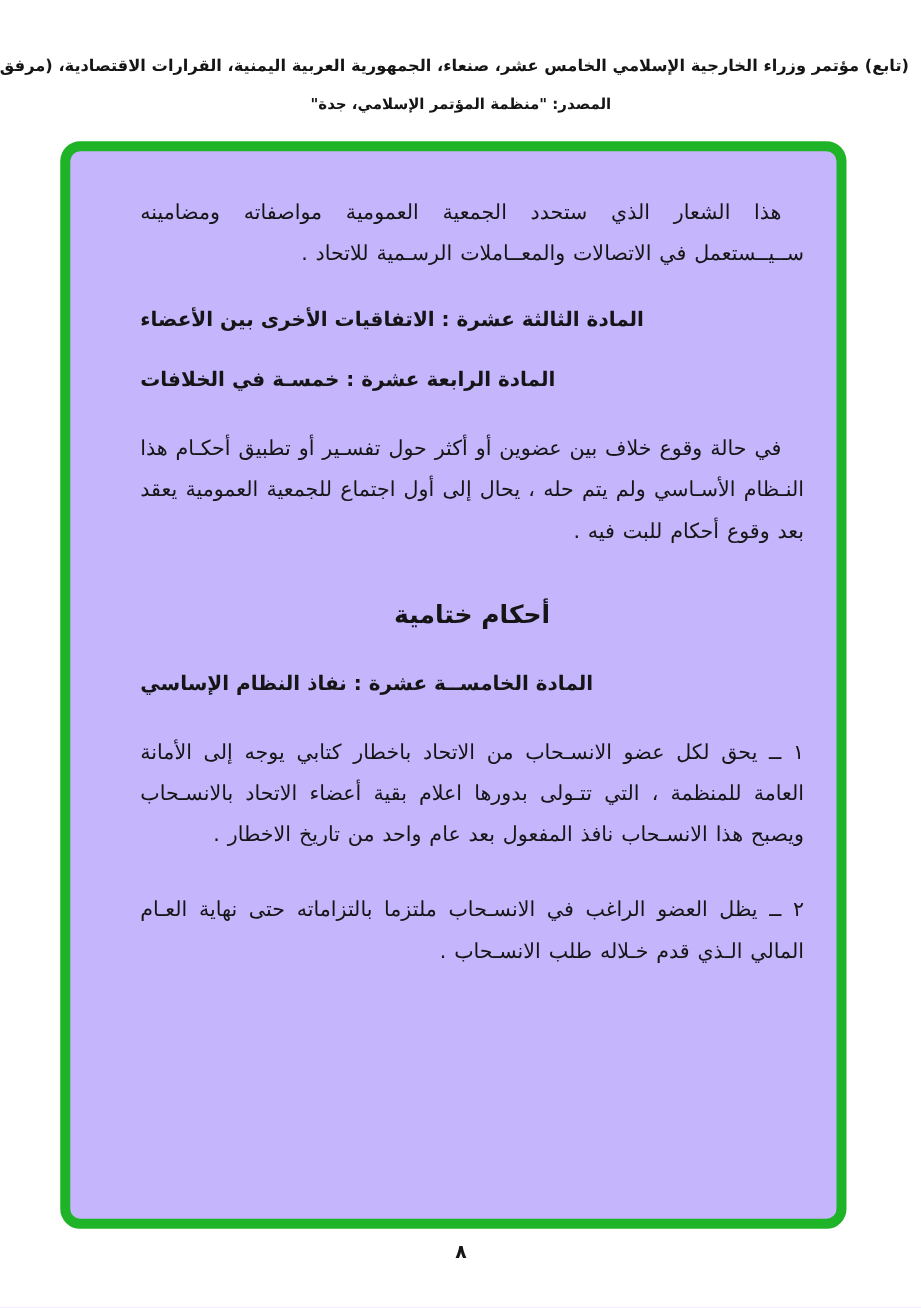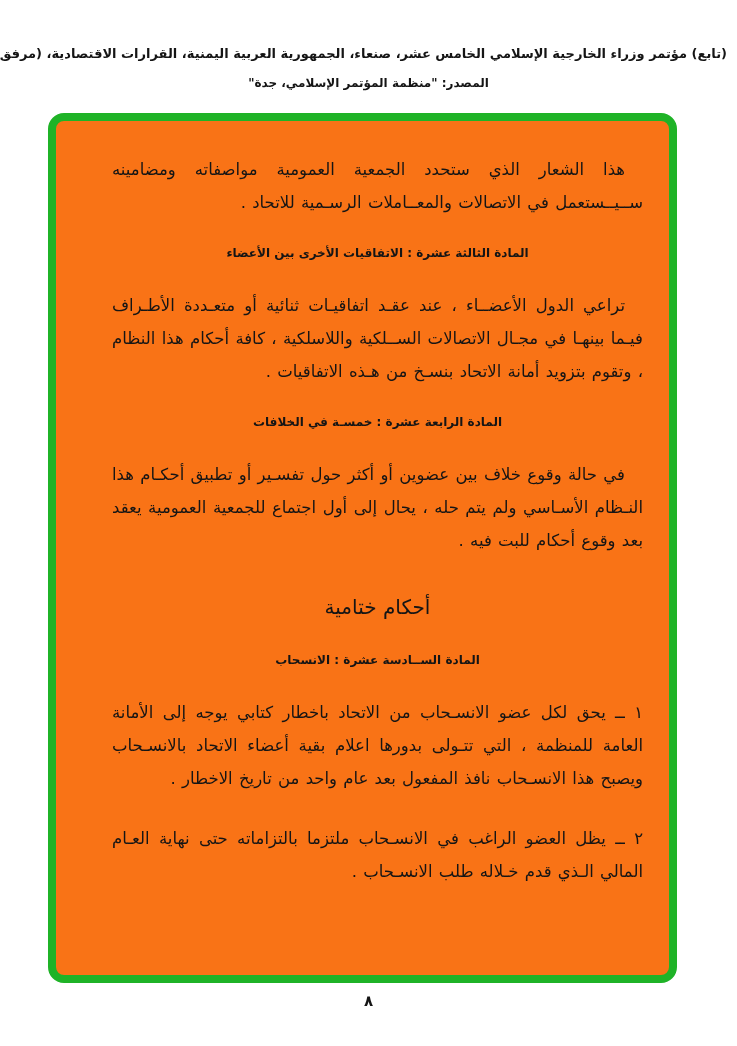--- a/index.html
+++ b/index.html
@@ -22,44 +22,44 @@
     font-weight: bold; font-size: 12px; margin-top: 12px;
   }
 
   
   .green-box {
     position: absolute;
     left: 48px; top: 113px;
     width: 629px; height: 870px;
     border: 8px solid #1fb327;
     border-radius: 16px;
-    background: #f97316;
+    background: #c4b5fd;
     padding: 32px 26px 0 56px;
     overflow: hidden;
   }
 
   .content { direction: rtl; }
 
   .paragraph {
     font-size: 16.5px;
     line-height: 33px;
     text-align: justify;
     text-align-last: right;
     text-indent: 18px;
     margin-bottom: 27px;
     word-spacing: 1px;
   }
   .article-heading {
     font-weight: bold;
-    font-size: 12px;
-    text-align: center;
+    font-size: 16px;
+    text-align: left;
     margin: 0 0 29px 0;
   }
   .center-heading {
-    font-weight: normal;
+    font-weight: bold;
     font-size: 20px;
     text-align: center;
     margin: 38px 0 34px 0;
   }
   .list-item {
     font-size: 16.5px;
     line-height: 33px;
     text-align: justify;
     text-align-last: right;
     margin-bottom: 27px;
@@ -82,25 +82,24 @@
 
   <div class="doc-header">
     <div class="line1">(تابع) مؤتمر وزراء الخارجية الإسلامي الخامس عشر، صنعاء، الجمهورية العربية اليمنية، القرارات الاقتصادية، (مرفق القرار الرقم ١٥/١٧-أق.)</div>
     <div class="line2">المصدر:  "منظمة المؤتمر الإسلامي، جدة"</div>
   </div>
 
   <div class="green-box">
     <div class="content">
       <div class="paragraph">هذا الشعار الذي ستحدد الجمعية العمومية مواصفاته ومضامينه ســيــستعمل في الاتصالات والمعــاملات الرسـمية للاتحاد .</div>
       <div class="article-heading">المادة الثالثة عشرة : الاتفاقيات الأخرى بين الأعضاء</div>
-      <div class="paragraph">تراعي الدول الأعضــاء ، عند عقـد اتفاقيـات ثنائية أو متعـددة الأطـراف فيـما بينهـا في مجـال الاتصالات الســلكية واللاسلكية ، كافة أحكام هذا النظام ، وتقوم بتزويد أمانة الاتحاد بنسـخ من هـذه الاتفاقيات .</div>
       <div class="article-heading">المادة الرابعة عشرة : خمسـة في الخلافات</div>
       <div class="paragraph">في حالة وقوع خلاف بين عضوين أو أكثر حول تفسـير أو تطبيق أحكـام هذا النـظام الأسـاسي ولم يتم حله ، يحال إلى أول اجتماع للجمعية العمومية يعقد بعد وقوع أحكام للبت فيه .</div>
       <div class="center-heading">أحكام ختامية</div>
-      <div class="article-heading">المادة الســادسة عشرة : الانسحاب</div>
+      <div class="article-heading">المادة الخامســة عشرة : نفاذ النظام الإساسي</div>
       <div class="list-item">١ ــ يحق لكل عضو الانسـحاب من الاتحاد باخطار كتابي يوجه إلى الأمانة العامة للمنظمة ، التي تتـولى بدورها اعلام بقية أعضاء الاتحاد بالانسـحاب ويصبح هذا الانسـحاب نافذ المفعول بعد عام واحد من تاريخ الاخطار .</div>
       <div class="list-item">٢ ــ يظل العضو الراغب في الانسـحاب ملتزما بالتزاماته حتى نهاية العـام المالي الـذي قدم خـلاله طلب الانسـحاب .</div>
 
     </div>
   </div>
 
   <div class="page-number">٨</div>
 
 </div>
 

